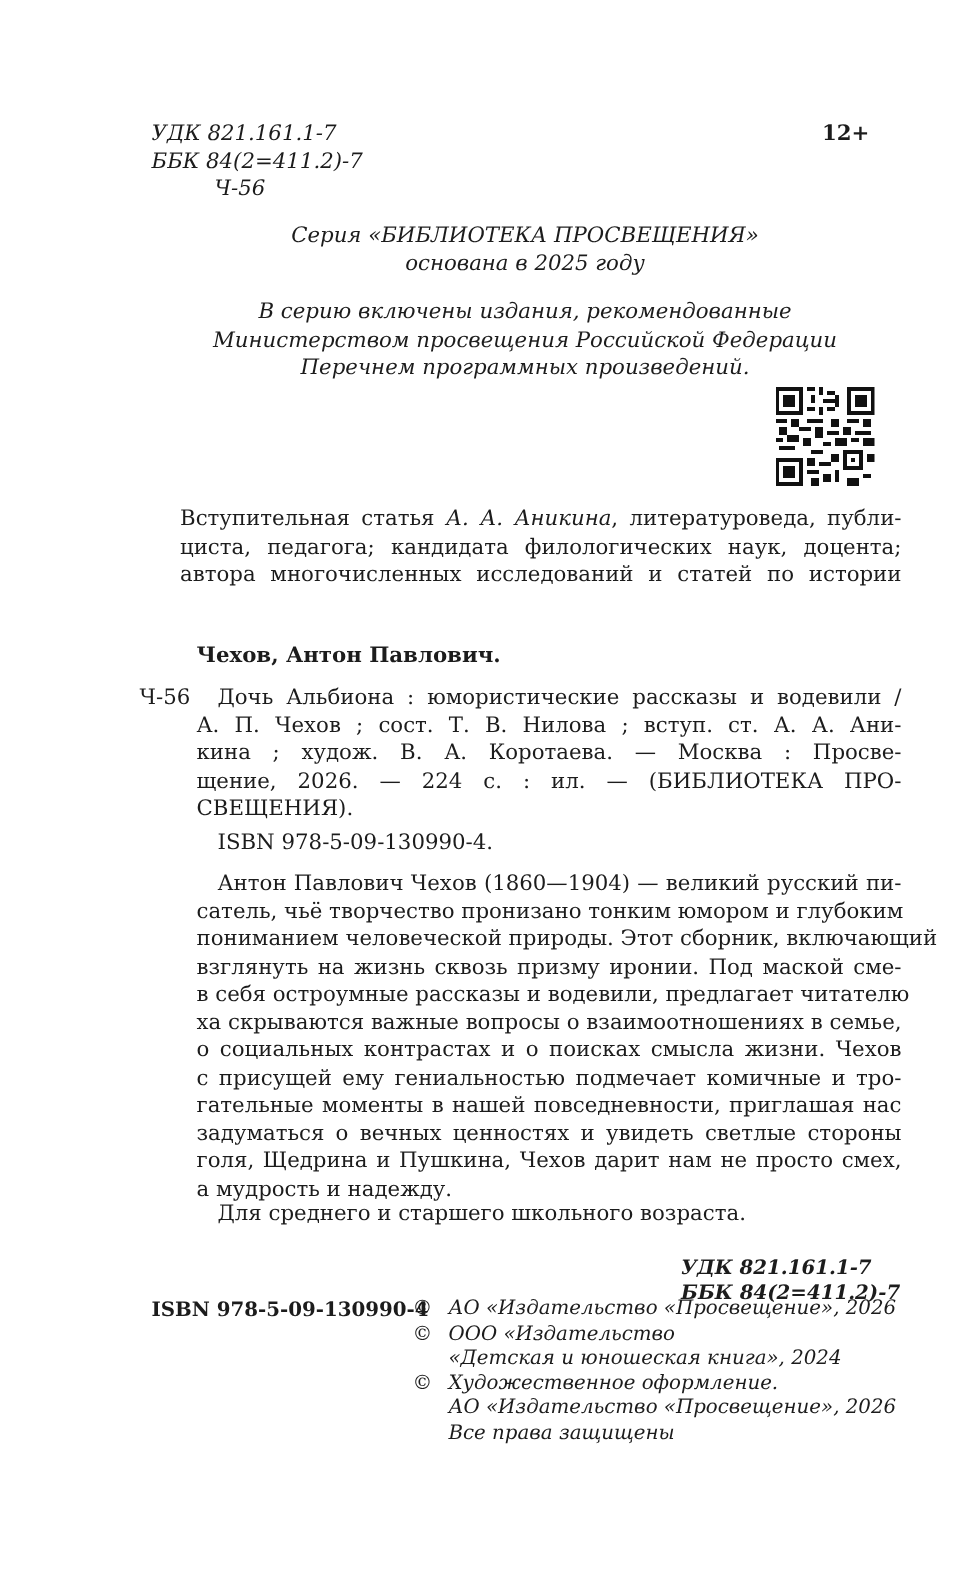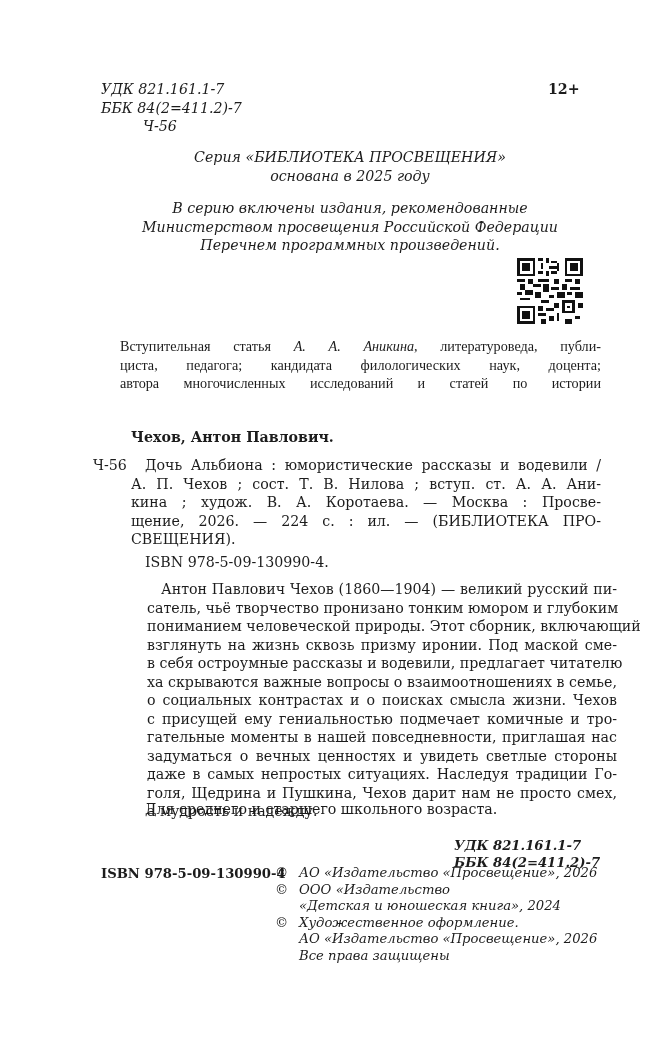--- a/index.html
+++ b/index.html
@@ -88,49 +88,48 @@
         <rect x="12" y="22" width="2" height="2"></rect>
         <rect x="15" y="21" width="1" height="3"></rect>
       <rect x="22" y="22" width="2" height="1"></rect>
         <rect x="9" y="23" width="2" height="2"></rect>
         <rect x="18" y="23" width="3" height="2"></rect>
       <rect x="23" y="17" width="2" height="2"></rect>
     </g>
   </svg>
 </div>
 
-<div class="abs t" style="left:120px; width:481px; top:337px;font-family:Liberation Serif, serif;">
+<div class="abs t" style="left:120px; width:481px; top:337px;">
   <span class="jl"><span>Вступительная статья </span><i>А. А. Аникина</i><span>, литературоведа, публи-</span></span>
   <span class="jl">циста, педагога; кандидата филологических наук, доцента;</span>
   <span class="jl">автора многочисленных исследований и статей по истории</span>
 </div>
 
 <div class="abs t b" style="left:131px; top:428px;">Чехов, Антон Павлович.</div>
 <div class="abs t" style="left:93px; top:456px;">Ч-56</div>
 <div class="abs t" style="left:131px; width:470px; top:456px;">
   <span class="jl" style="margin-left:14px;">Дочь Альбиона : юмористические рассказы и водевили /</span>
   <span class="jl">А. П. Чехов ; сост. Т. В. Нилова ; вступ. ст. А. А. Ани-</span>
   <span class="jl">кина ; худож. В. А. Коротаева. — Москва : Просве-</span>
   <span class="jl">щение, 2026. — 224 с. : ил. — (БИБЛИОТЕКА ПРО-</span>
   <span class="ll">СВЕЩЕНИЯ).</span>
 </div>
 <div class="abs t" style="left:145px; top:553px;text-align:right;">ISBN 978-5-09-130990-4.</div>
 
-<div class="abs t" style="left:147px; width:470px; top:580px;">
+<div class="abs t" style="left:131px; width:470px; top:580px;">
   <span class="jl" style="margin-left:14px;">Антон Павлович Чехов (1860—1904) — великий русский пи-</span>
   <span class="jl">сатель, чьё творчество пронизано тонким юмором и глубоким</span>
   <span class="jl">пониманием человеческой природы. Этот сборник, включающий</span>
   <span class="jl">взглянуть на жизнь сквозь призму иронии. Под маской сме-</span>
   <span class="jl">в себя остроумные рассказы и водевили, предлагает читателю</span>
   <span class="jl">ха скрываются важные вопросы о взаимоотношениях в семье,</span>
   <span class="jl">о социальных контрастах и о поисках смысла жизни. Чехов</span>
   <span class="jl">с присущей ему гениальностью подмечает комичные и тро-</span>
   <span class="jl">гательные моменты в нашей повседневности, приглашая нас</span>
   <span class="jl">задуматься о вечных ценностях и увидеть светлые стороны</span>
-  <span class="jl">даже в самых непростых ситуациях. Наследуя традиции Го-</span>
   <span class="jl">голя, Щедрина и Пушкина, Чехов дарит нам не просто смех,</span>
   <span class="ll">а мудрость и надежду.</span>
 </div>
 <div class="abs t" style="left:145px; top:800px;">Для среднего и старшего школьного возраста.</div>
 
 <div class="abs t b small" style="left:454px; top:838px;">
   <span class="line">УДК 821.161.1-7</span>
   <span class="line">ББК 84(2=411.2)-7</span>
 </div>
 

